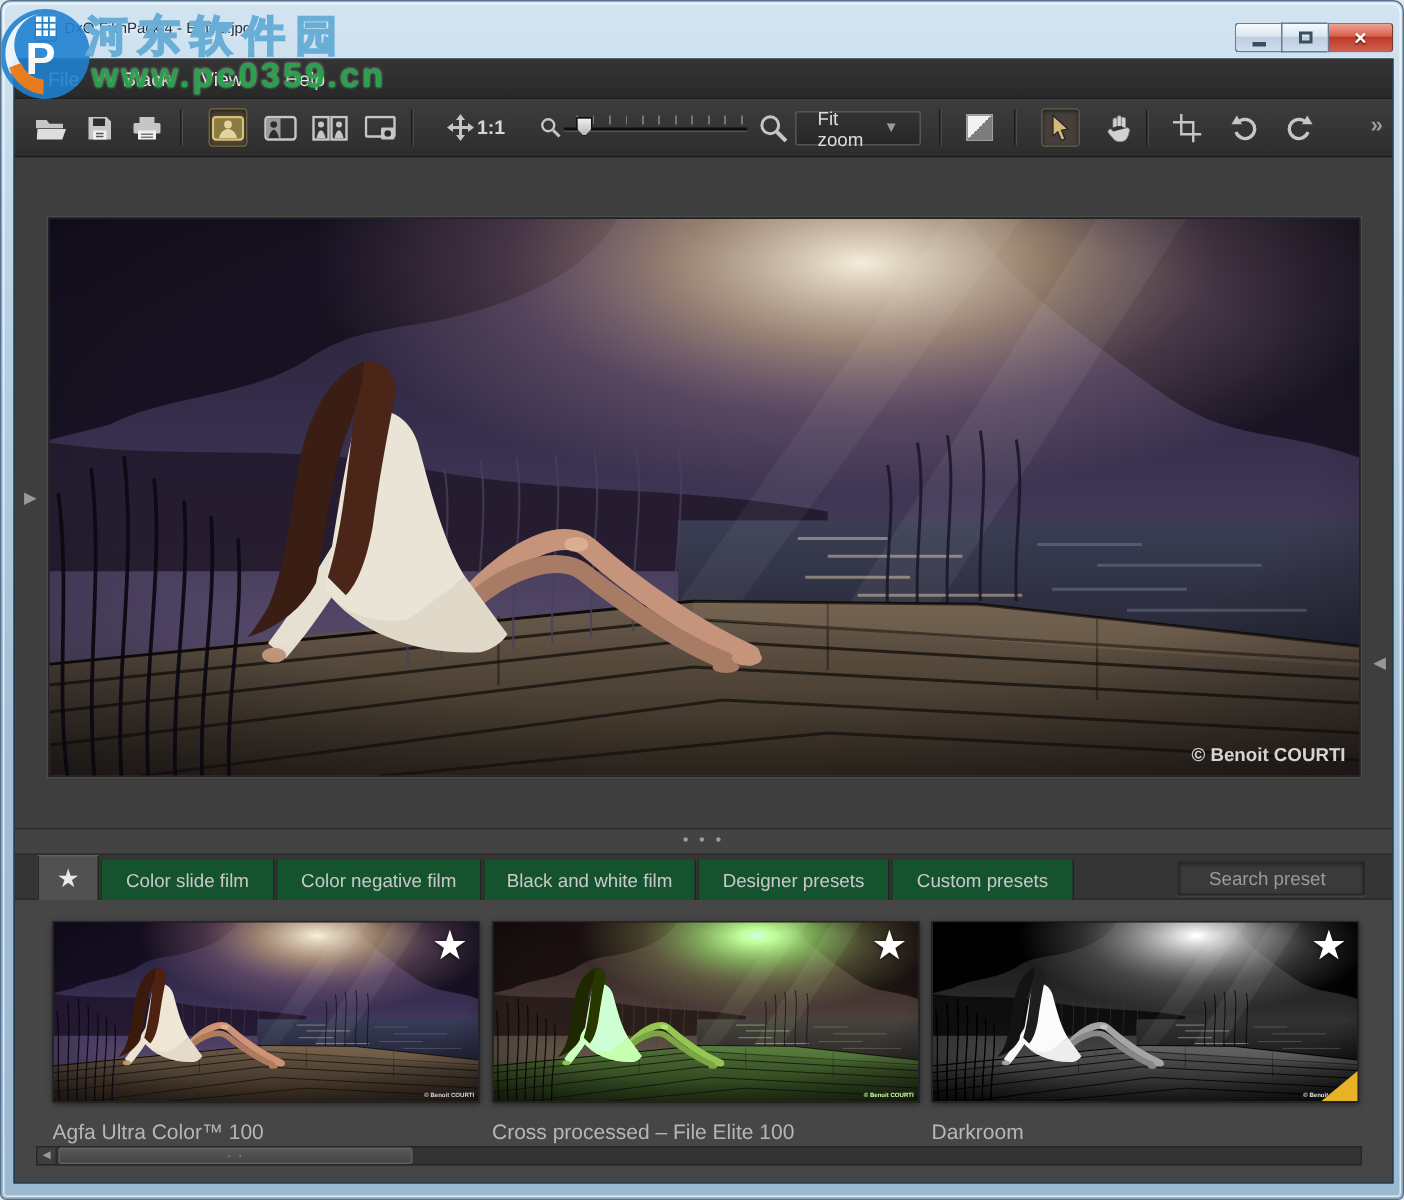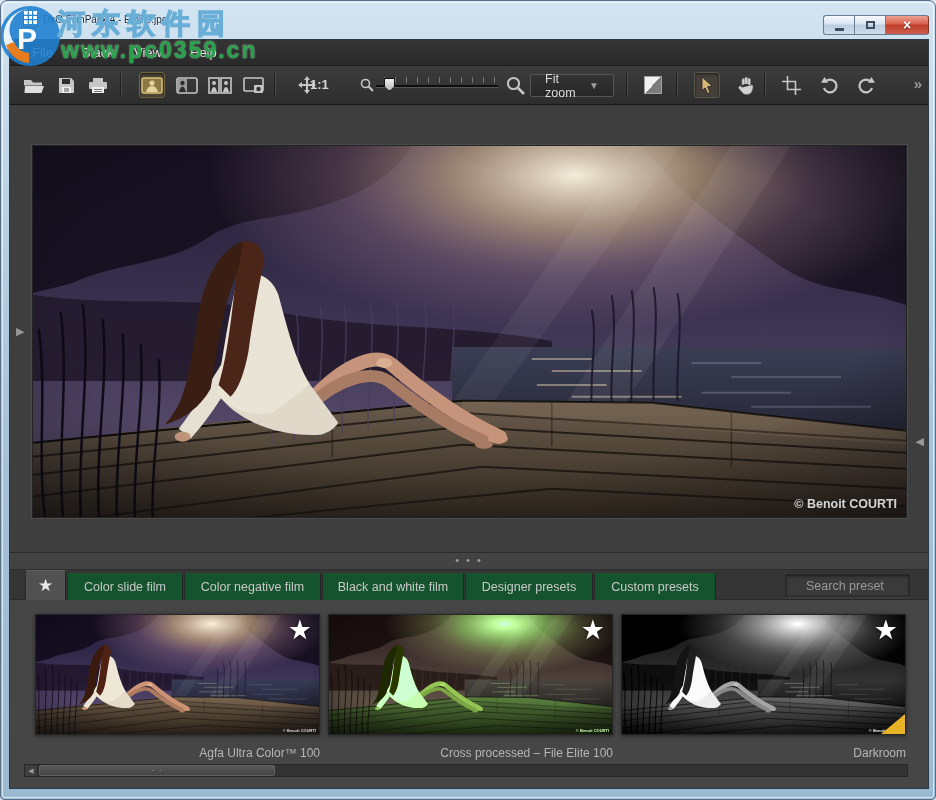--- a/index.html
+++ b/index.html
@@ -92,22 +92,22 @@
     box-shadow:inset 0 1px 3px rgba(0,0,0,.55), 0 1px 0 rgba(255,255,255,.07); }
   .search::placeholder { color:#9a9a9a; }
 
   .card { position:absolute; top:44px; width:285px; height:121px; background:#111;
     border:1px solid #252525; box-shadow:0 1px 4px rgba(0,0,0,.5); }
   .card svg { display:block; }
   .card .star { position:absolute; right:7px; top:2px; color:#fff; font-size:27px;
     text-shadow:0 1px 3px rgba(0,0,0,.6); line-height:1; }
   .corner-badge { position:absolute; right:0; bottom:0; width:0; height:0;
     border-left:24px solid transparent; border-bottom:20px solid #e8b227; }
-  .card-label { position:absolute; top:176px; height:16px; text-align:right;
-    color:#b6b6b6; font-size:12px; }
+  .card-label { position:absolute; top:176px; height:16px; text-align:left;
+    color:#b6b6b6; font-size:14px; }
 
   .hscroll { position:absolute; left:14px; top:194px; width:884px; height:13px;
     background:#333; border:1px solid #262626; }
   .hs-arrow { position:absolute; left:0; top:0; width:13px; height:11px; background:#3e3e3e;
     border-right:1px solid #2a2a2a; color:#9a9a9a; font-size:7px; text-align:center; line-height:11px; }
   .hs-thumb { position:absolute; left:14px; top:0; width:236px; height:11px;
     background:linear-gradient(180deg,#585858,#454545); border:1px solid #616161; border-radius:2px;
     color:#9a9a9a; font-size:9px; text-align:center; line-height:9px; letter-spacing:1px; }
 
   
@@ -291,21 +291,21 @@
         </svg>
       </div>
       <div class="tsep" style="left:264px"></div>
 
       <div class="tbtn" style="left:284px">
         <svg width="20" height="20">
           <path d="M10,1 L13,5 H7 Z M10,19 L7,15 H13 Z M1,10 L5,7 V13 Z M19,10 L15,13 V7 Z" class="icon-fill"></path>
           <path d="M10,4 V16 M4,10 H16" stroke="#c6c6c6" stroke-width="2"></path>
         </svg>
       </div>
-      <span class="ratio" style="left:300px">1:1</span>
+      <span class="ratio" style="left:308px">1:1</span>
       <div class="tbtn" style="left:344px">
         <svg width="14" height="14">
           <circle cx="5.5" cy="5.5" r="4" class="icon-stroke"></circle>
           <line x1="8.8" y1="8.8" x2="13" y2="13" stroke="#c6c6c6" stroke-width="2"></line>
         </svg>
       </div>
       <div class="slider" style="left:366px">
         <div class="ticks"></div>
         <div class="groove"></div>
         <div class="thumb"></div>

